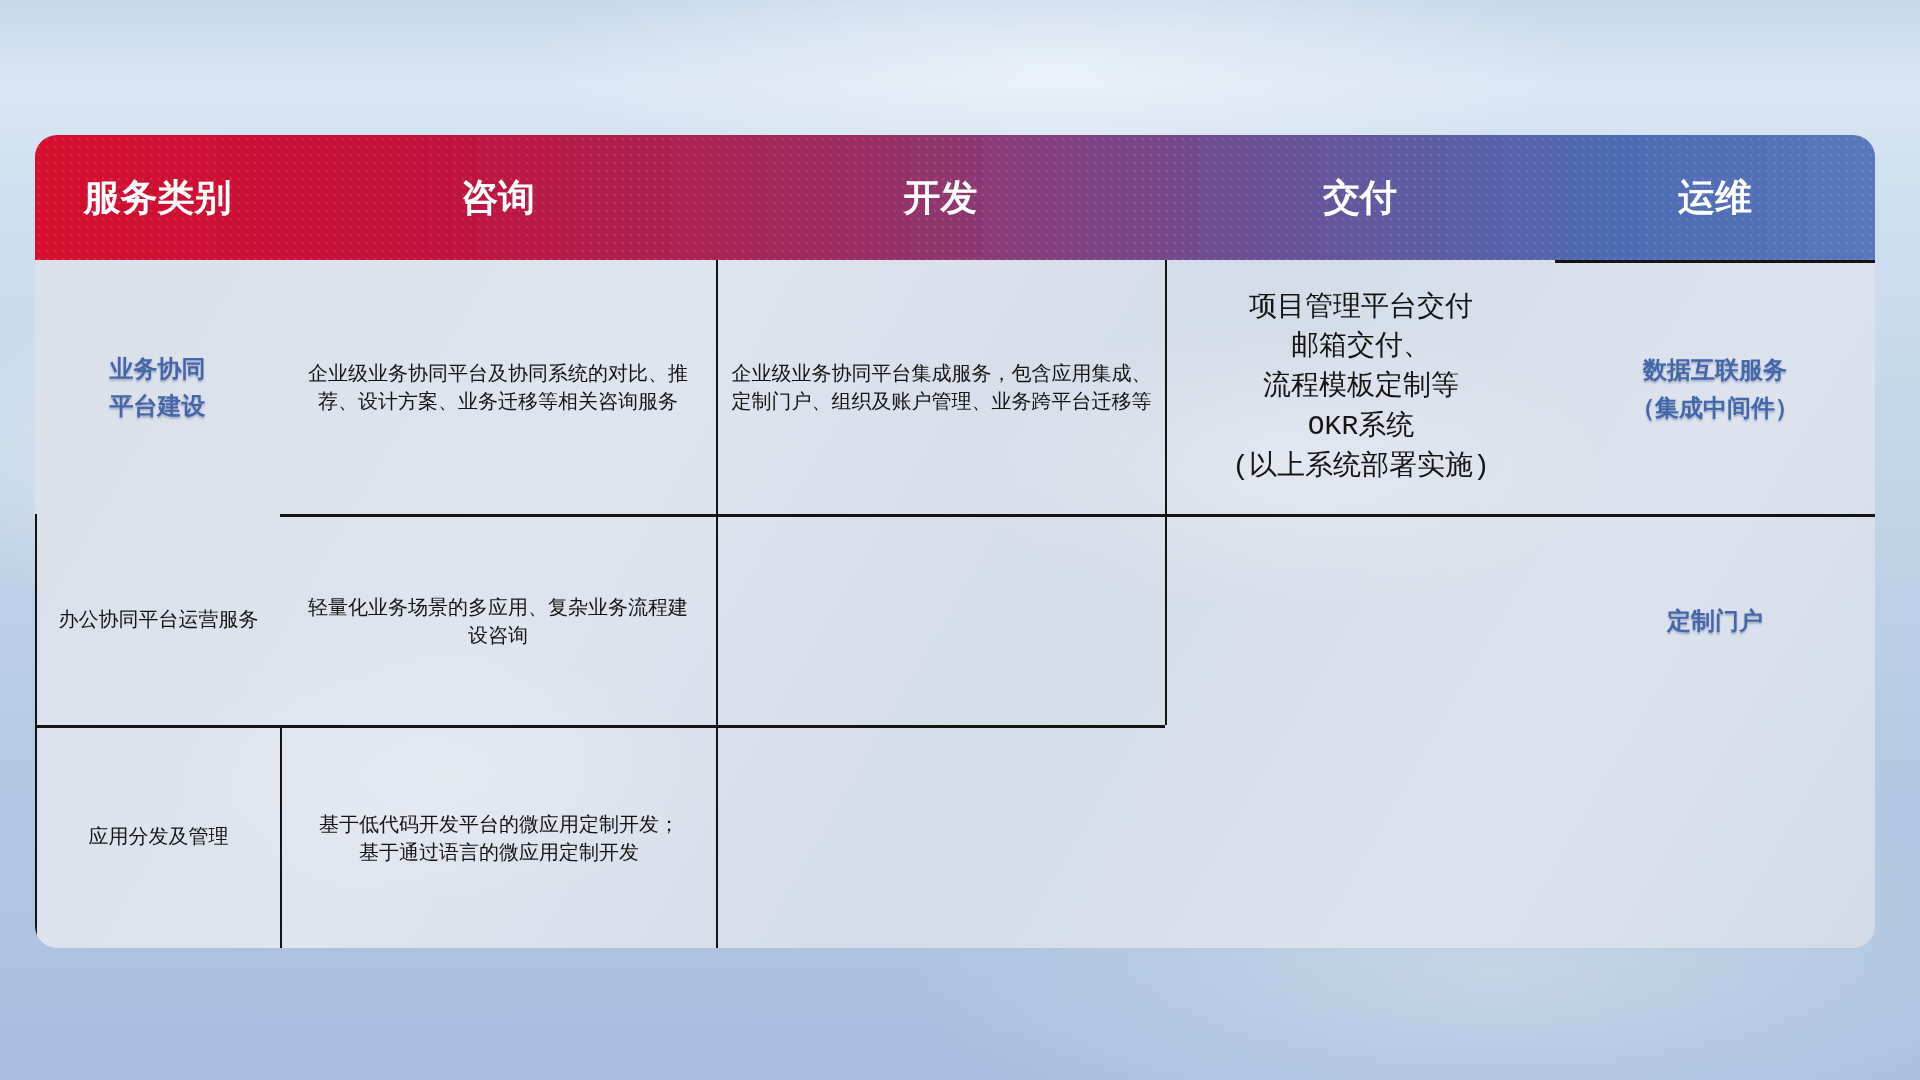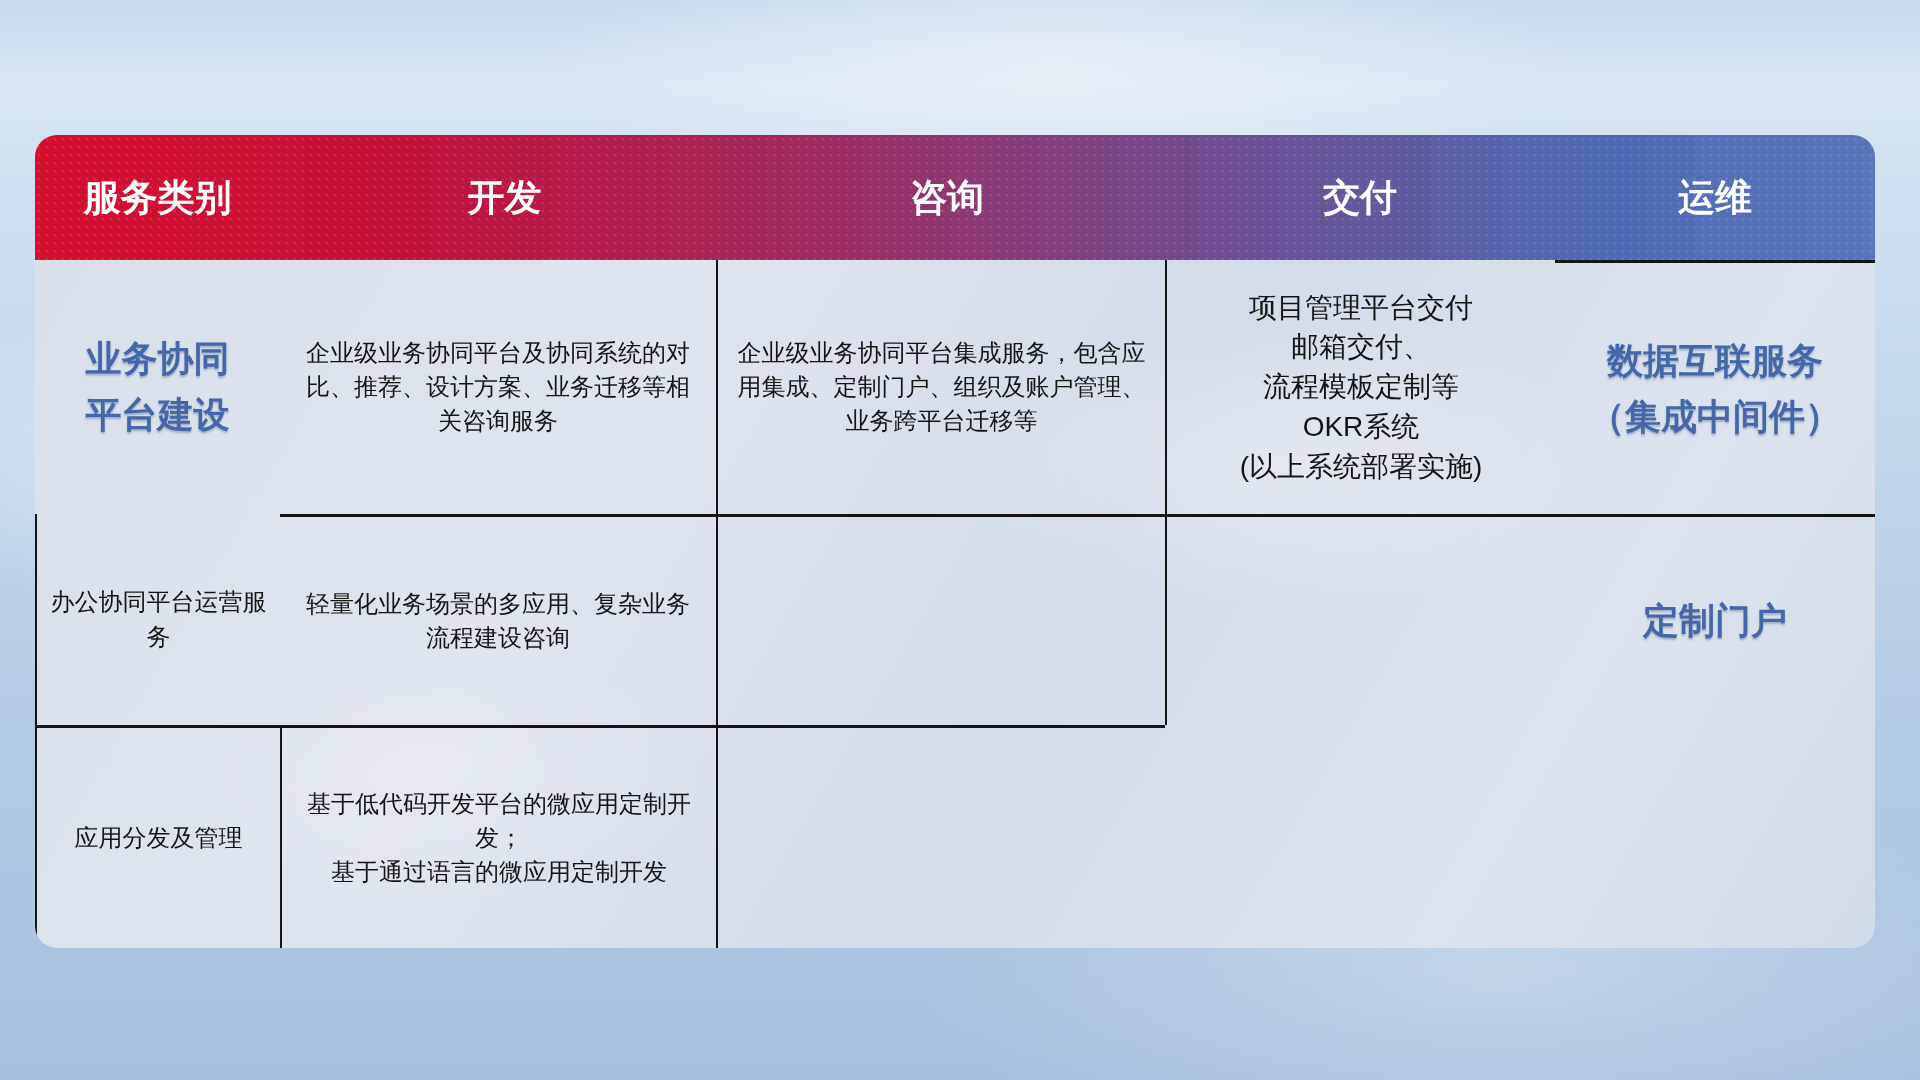--- a/index.html
+++ b/index.html
@@ -76,30 +76,30 @@
   .cell {
     display: flex;
     flex-direction: column;
     align-items: center;
     justify-content: center;
     text-align: center;
   }
   .bl { border-left: 2px solid var(--grid-line, #141414); }
   .bt { border-top: 3px solid var(--grid-line, #141414); }
   .txt {
-    font-size: 24px;
+    font-size: 20px;
     line-height: 1.42;
     color: var(--body-text, #141414);
   }
   .pad-c2 { padding: 0 20px; }
   .pad-c3 { padding: 0 12px; }
-  .pad-c4 { padding: 0 2px; }
+  .pad-c4 { padding: 0 2px; font-family: Liberation Mono, monospace; }
   .pad-c5 { padding: 0 8px; }
   .cat {
-    font-size: 36px;
+    font-size: 24px;
     font-weight: 700;
     line-height: 1.55;
     color: var(--category-text, #4467a9);
     text-shadow: 0 2px 2px rgba(40, 60, 110, 0.30);
     white-space: nowrap;
   }
   .dline {
     font-size: 28px;
     line-height: 1.42;
     color: var(--body-text, #141414);
@@ -108,25 +108,25 @@
 </head>
 <body>
 
 <div class="page">
   <div class="card">
 
     <div class="thead">
       <div class="th" style="width:245px">
           <span>服务类别</span>
         </div>
+      <div class="th" style="width:436px">
+          <span>咨询</span>
+        </div>
       <div class="th" style="width:449px">
           <span>开发</span>
-        </div>
-      <div class="th" style="width:436px">
-          <span>咨询</span>
         </div>
       <div class="th" style="width:390px">
           <span>交付</span>
         </div>
       <div class="th" style="width:320px">
           <span>运维</span>
         </div>
     </div>
 
     <div class="tbody">

